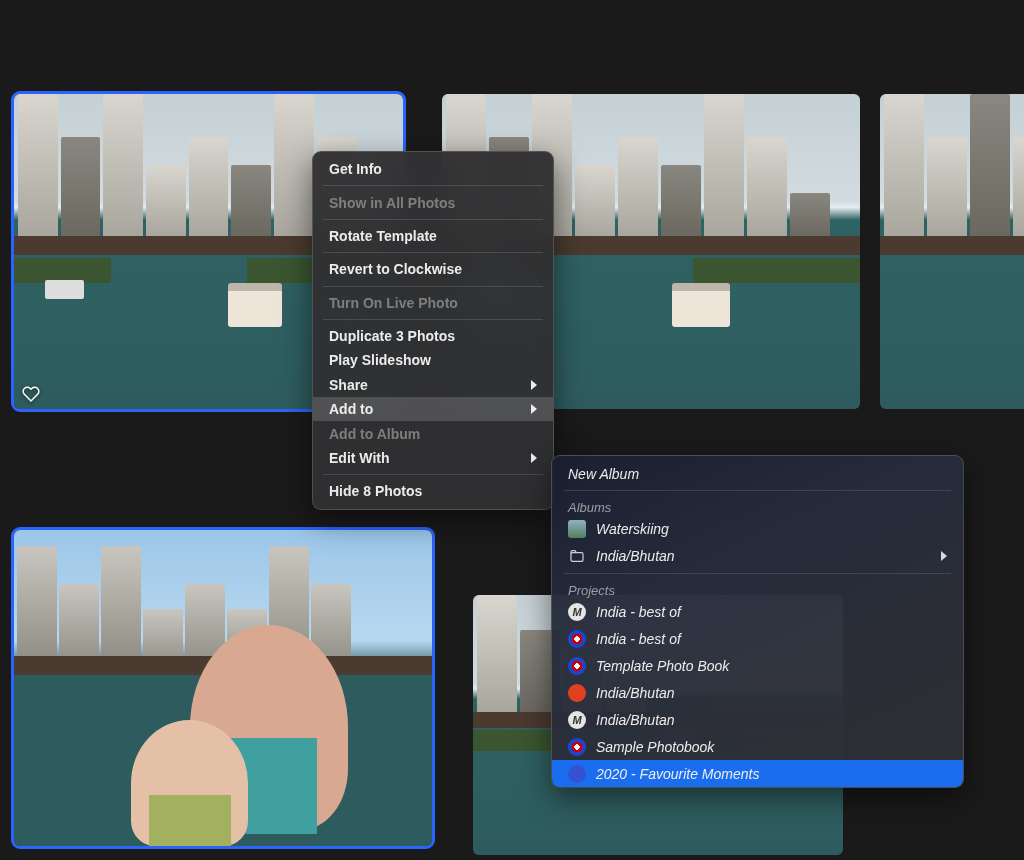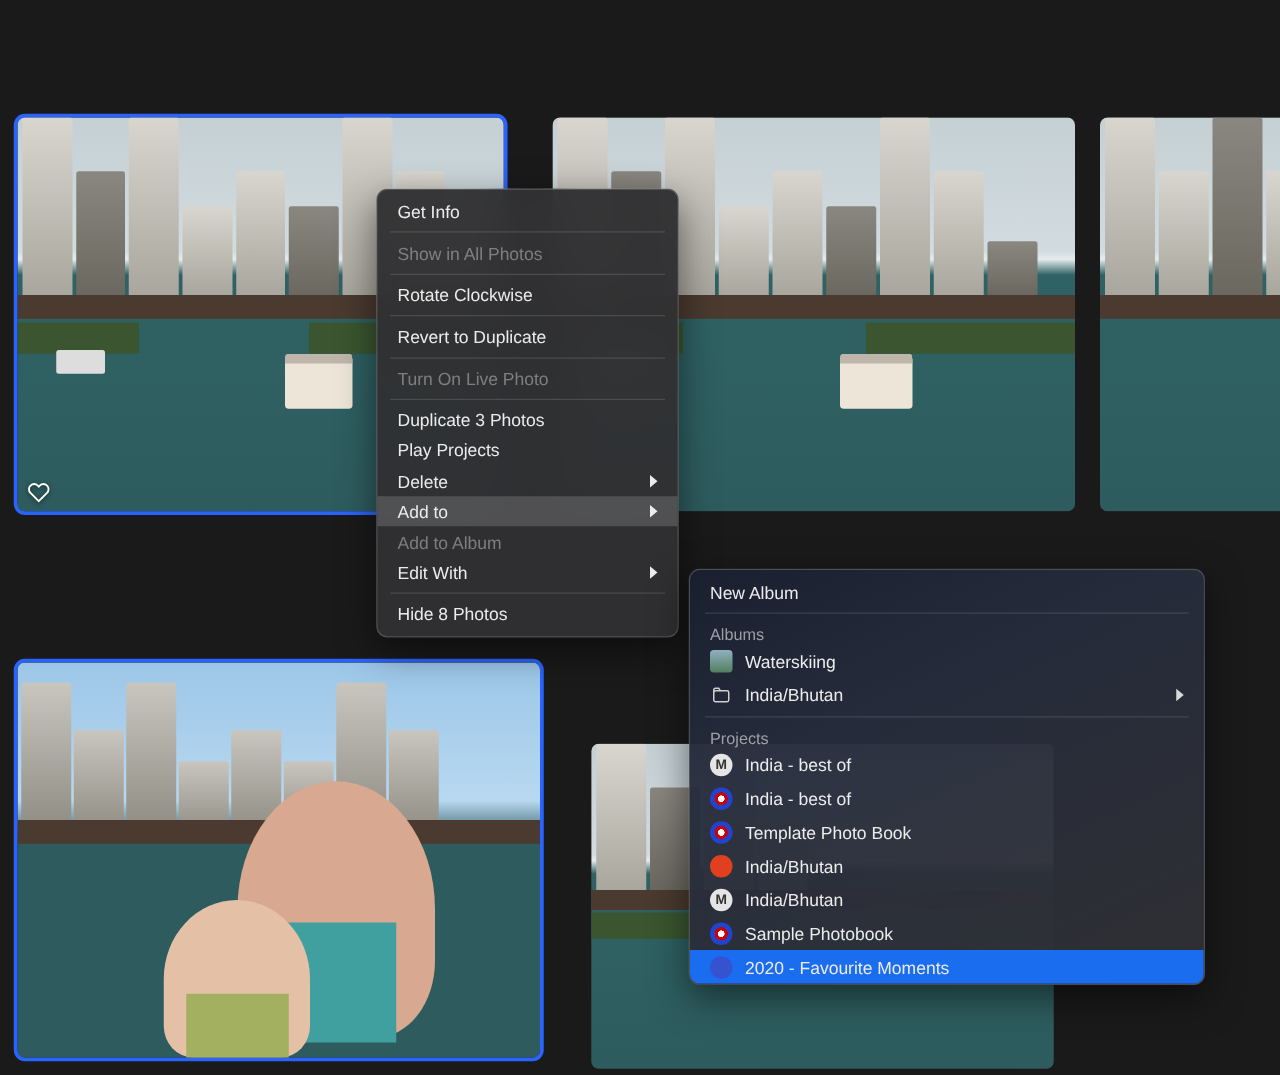--- a/index.html
+++ b/index.html
@@ -214,69 +214,69 @@
           <div class="bldg tall"></div>
         <div class="bldg short"></div>
       </div>
       <div class="bridge"></div>
       <div class="trees"></div>
     </div>
   </div>
 
 </div>
 
-<div class="ctx-menu" id="ctxMenu" style="left:301px; top:151px;">
+<div class="ctx-menu" id="ctxMenu" style="left:312px; top:151px;font-weight:bold;">
     <div class="ctx-item">
       <span>Get Info</span>
     </div>
     <div class="ctx-sep"></div>
     <div class="ctx-item disabled">
       <span>Show in All Photos</span>
     </div>
     <div class="ctx-sep"></div>
     <div class="ctx-item">
-      <span>Rotate Clockwise</span>
-    </div>
-    <div class="ctx-sep"></div>
-    <div class="ctx-item">
-      <span>Revert to Duplicate</span>
+      <span>Rotate Template</span>
+    </div>
+    <div class="ctx-sep"></div>
+    <div class="ctx-item">
+      <span>Revert to Clockwise</span>
     </div>
     <div class="ctx-sep"></div>
     <div class="ctx-item disabled">
       <span>Turn On Live Photo</span>
     </div>
     <div class="ctx-sep"></div>
     <div class="ctx-item">
       <span>Duplicate 3 Photos</span>
     </div>
     <div class="ctx-item">
-      <span>Play Projects</span>
-    </div>
-    <div class="ctx-item">
-      <span>Delete</span>
+      <span>Play Slideshow</span>
+    </div>
+    <div class="ctx-item">
+      <span>Share</span>
       <span class="chev-right"></span>
     </div>
     <div class="ctx-item highlight">
       <span>Add to</span>
       <span class="chev-right"></span>
     </div>
     <div class="ctx-item disabled">
       <span>Add to Album</span>
     </div>
     <div class="ctx-item">
       <span>Edit With</span>
       <span class="chev-right"></span>
     </div>
     <div class="ctx-sep"></div>
     <div class="ctx-item">
       <span>Hide 8 Photos</span>
     </div>
   </div>
 
-<div class="sub-menu" id="subMenu" style="left:551px; top:455px;">
+<div class="sub-menu" id="subMenu" style="left:551px; top:455px;font-style:italic;">
     <div class="sub-item">
       <span class="label">New Album</span>
     </div>
     <div class="sub-sep"></div>
     <div class="sub-header">Albums</div>
     <div class="sub-item">
       <span class="sub-icon thumb"></span>
       <span class="label">Waterskiing</span>
     </div>
     <div class="sub-item">

